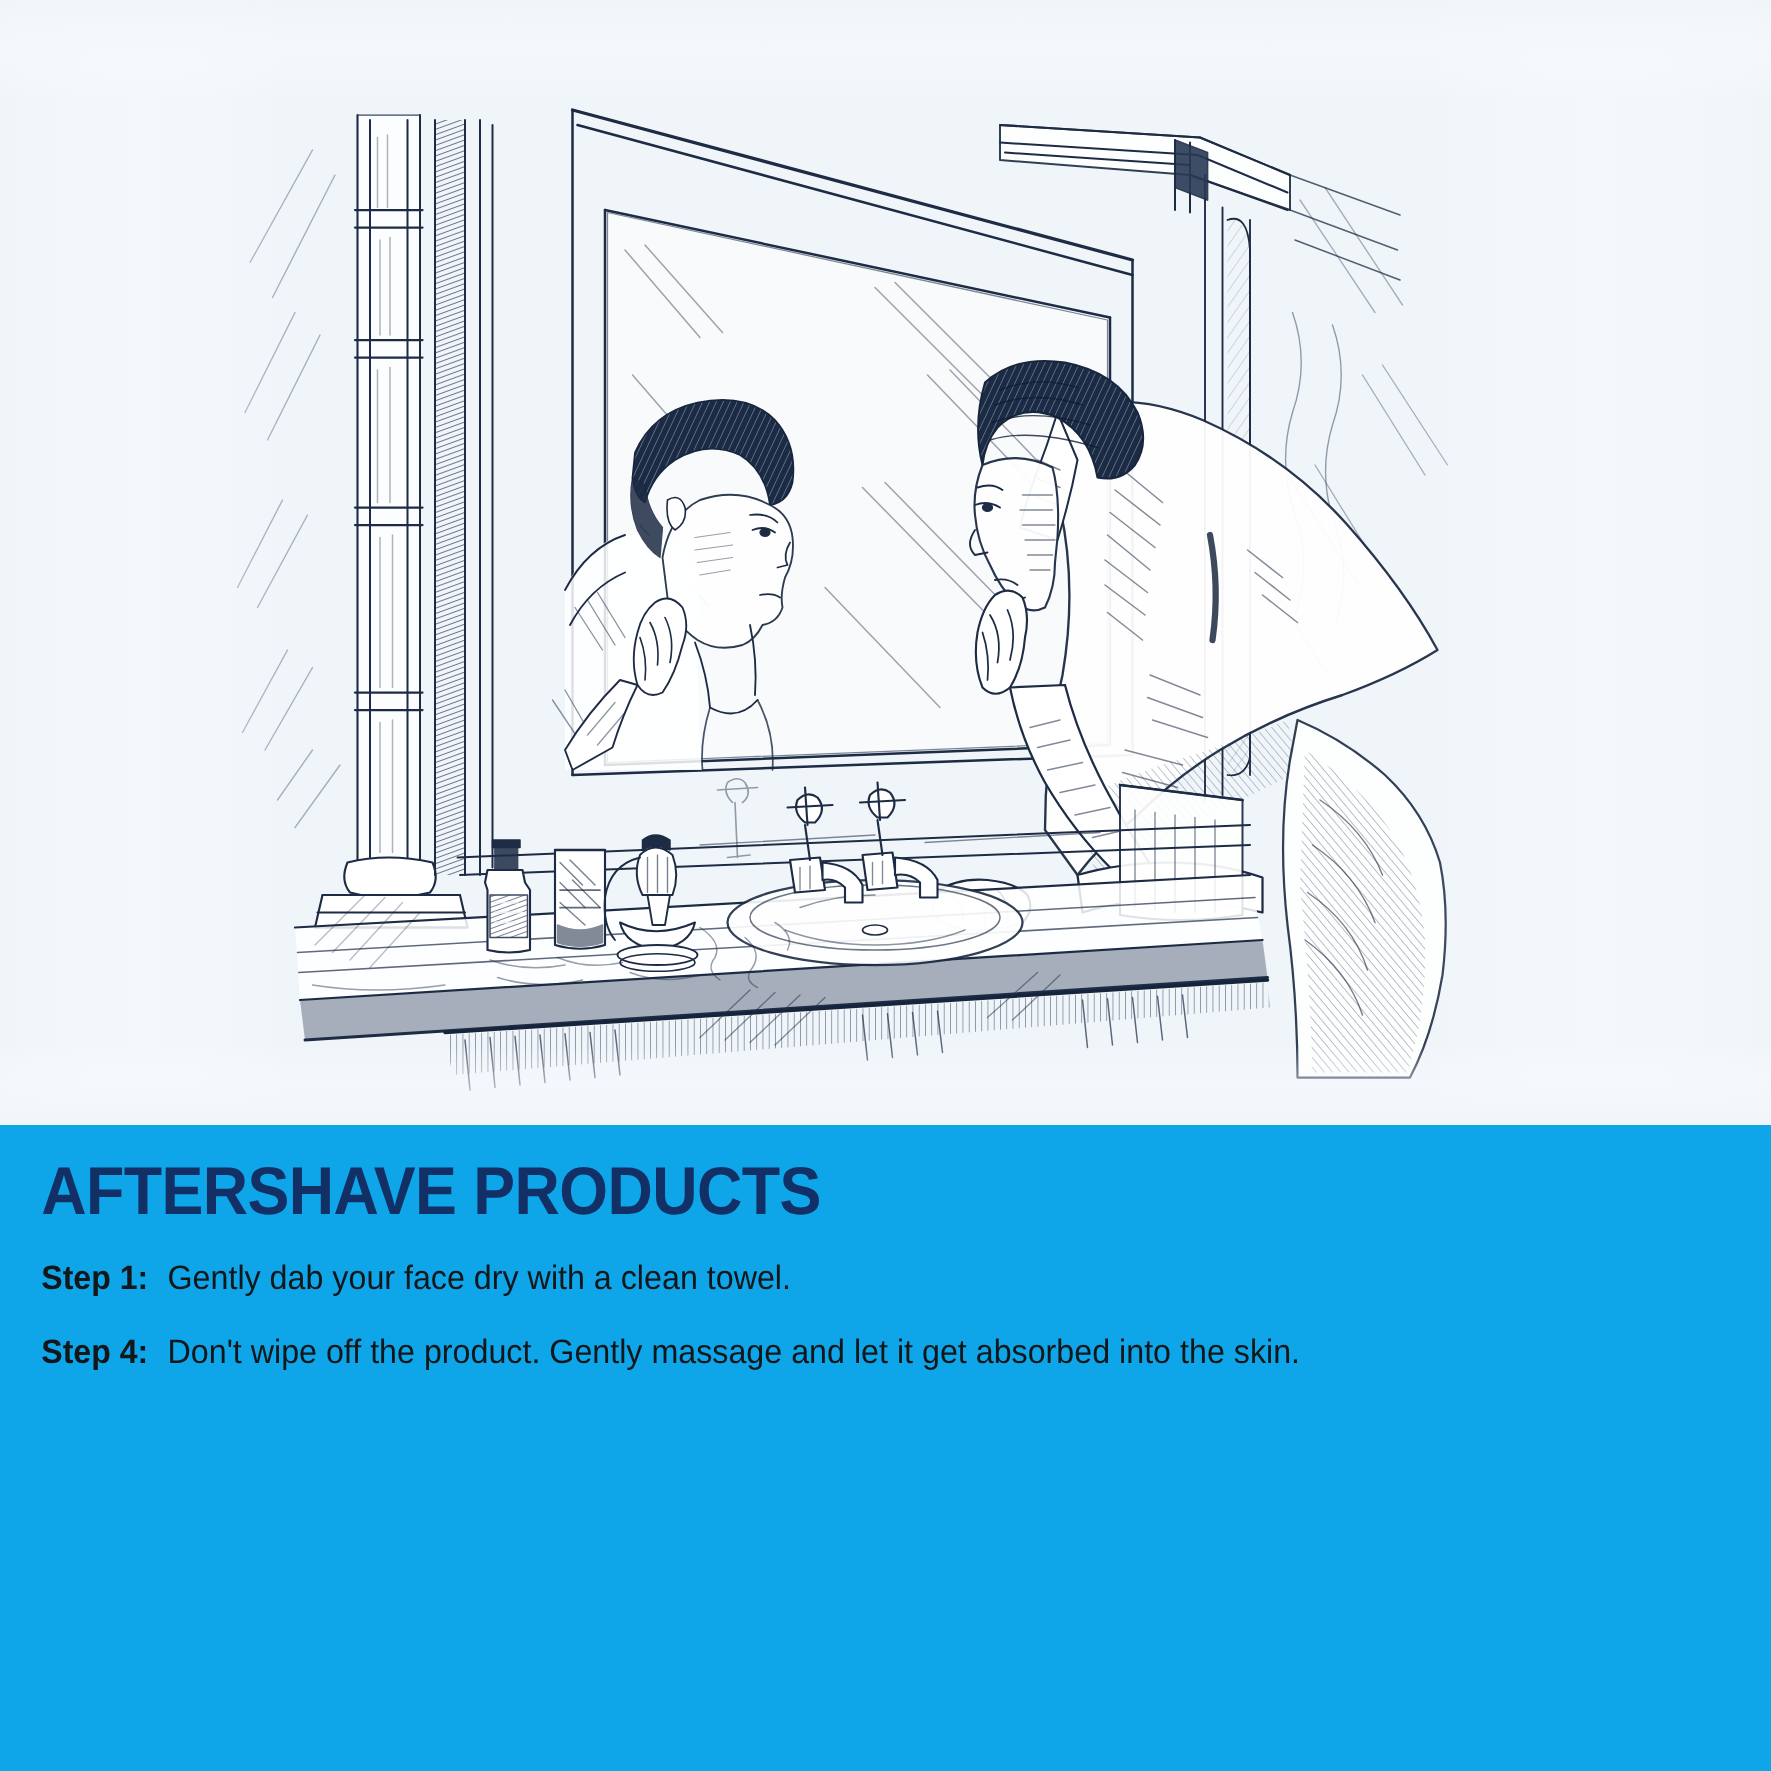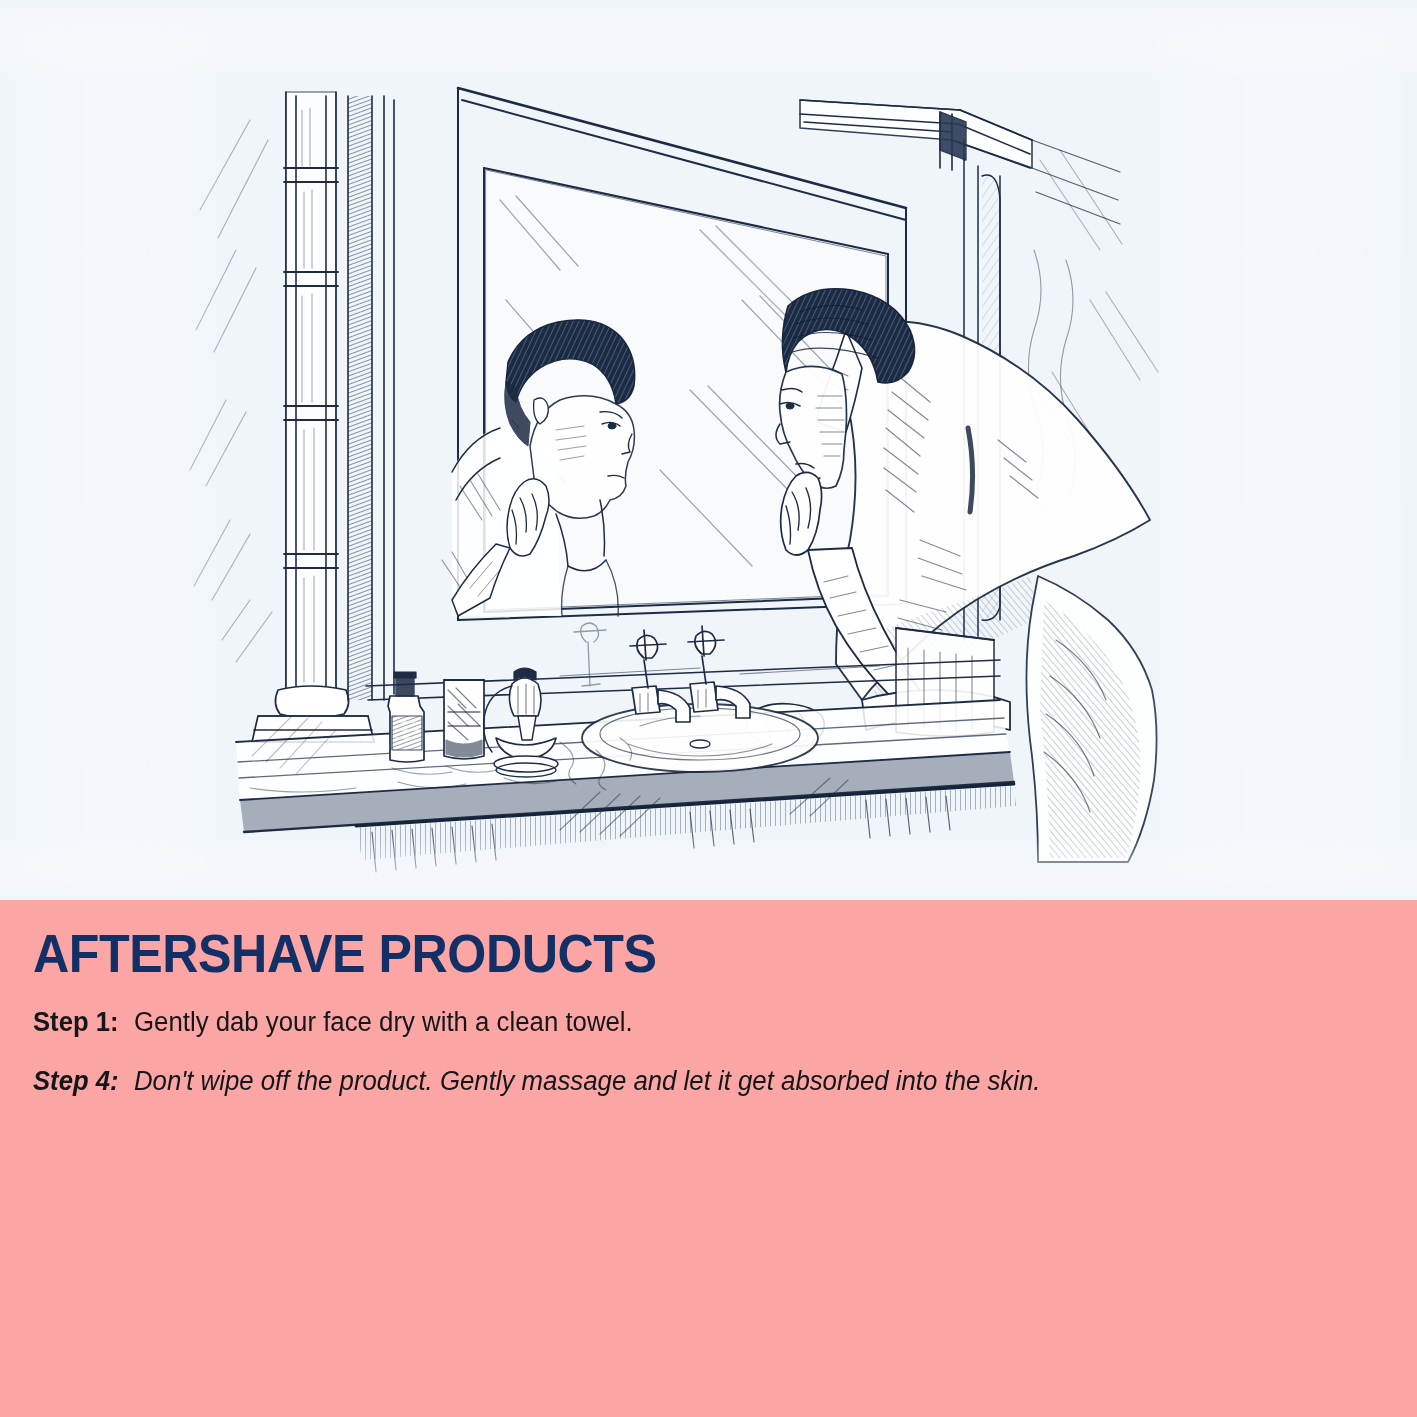--- a/index.html
+++ b/index.html
@@ -8,21 +8,21 @@
     width:1417px;height:1417px;
     background:#f0f5fa;
     font-family:"Liberation Sans","DejaVu Sans",sans-serif;
     overflow:hidden;
     position:relative;
   }
 
   .page{
     width:1417px;height:1417px;
     position:relative;
-    background:#fca5a5;
+    background:#0ea5e9;
     box-sizing:border-box;
   }
 
   
   .illustration-wrap{
     position:absolute;
     left:0;top:0;
     width:1417px;height:900px;
     overflow:hidden;
   }
@@ -49,21 +49,21 @@
   }
   .steps{
     margin:0;padding:0;list-style:none;
   }
   .step-row{
     display:flex;
     align-items:flex-end;
     margin-bottom:22px;
     color:#14171a;
   }
-  .step-row:last-child{margin-bottom:0;font-style:italic;}
+  .step-row:last-child{margin-bottom:0;}
   .step-label{
     flex:0 0 auto;
     font-weight:700;
     font-size:27px;
     line-height:1.40;
     color:#14171a;
     white-space:nowrap;
     padding-right:11px;
     transform:scaleX(0.95);
     transform-origin:left center;

